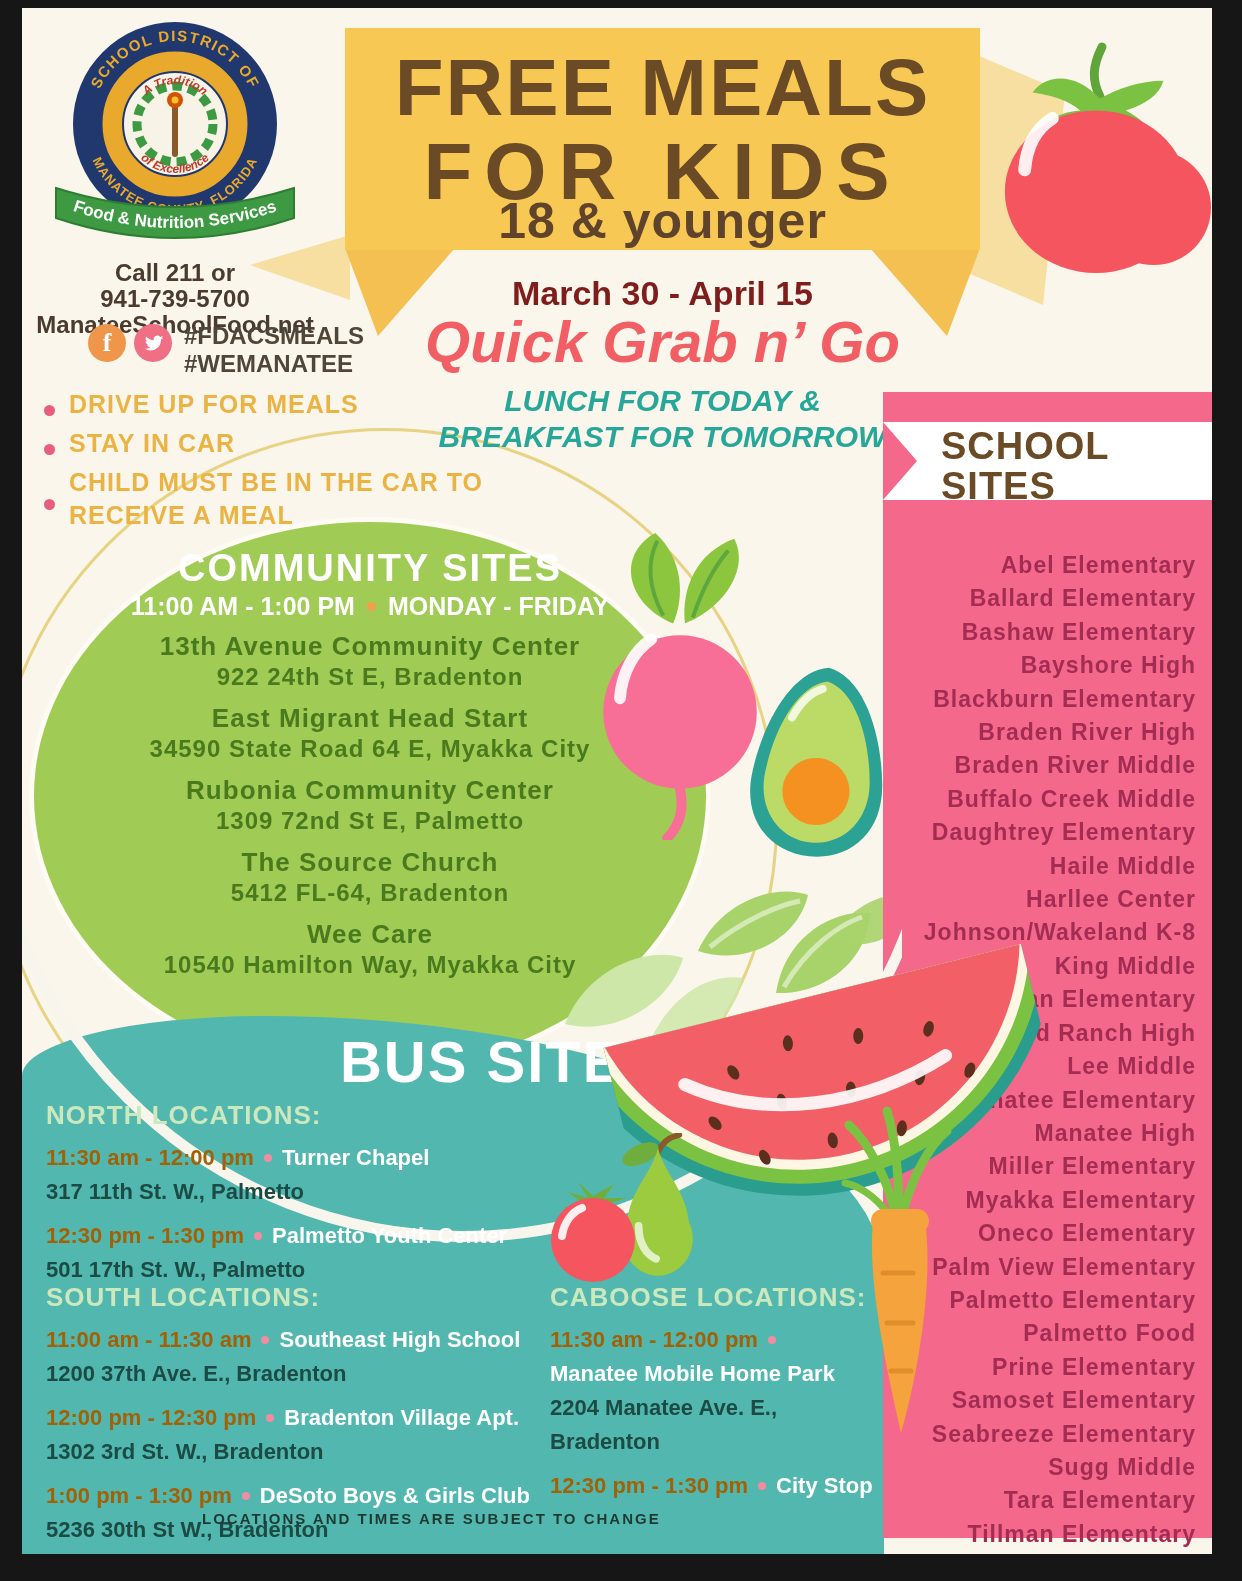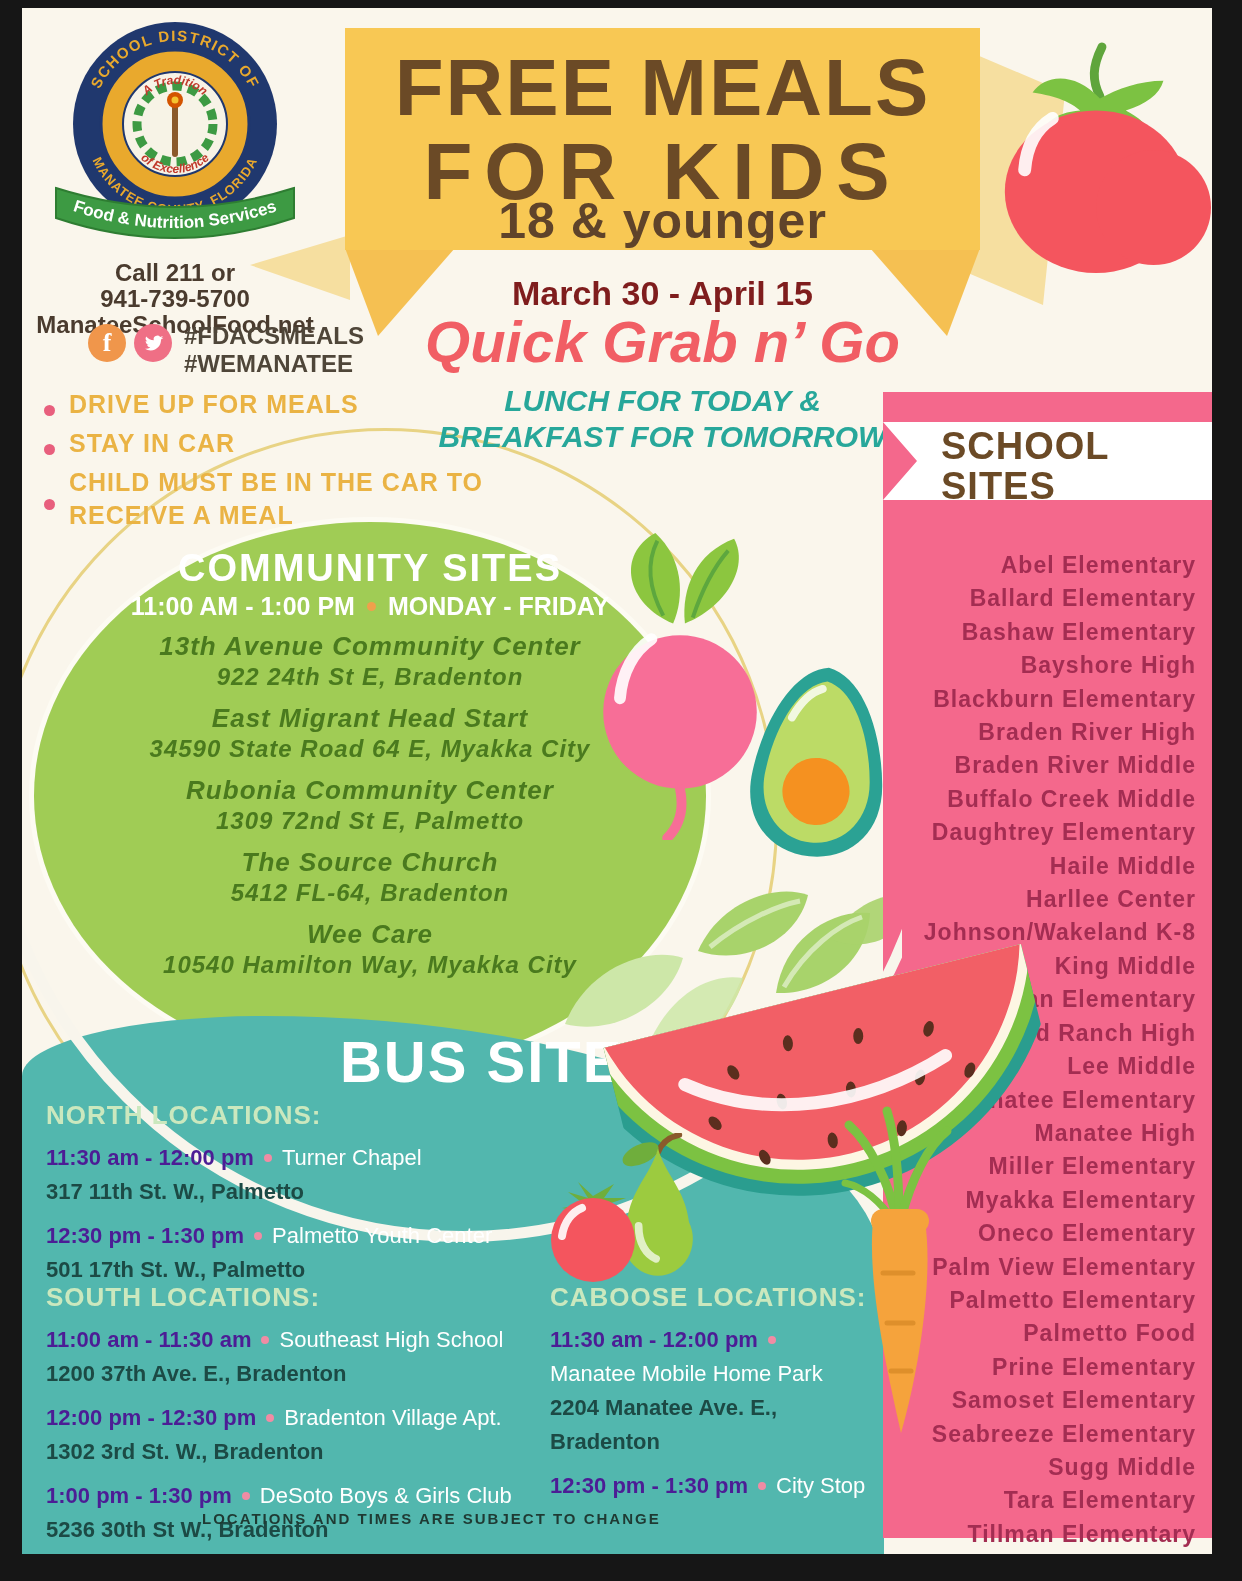--- a/index.html
+++ b/index.html
@@ -30,35 +30,35 @@
   .rule{display:flex;align-items:center;margin-bottom:6px;}
   .rule-bullet{flex:0 0 11px;width:11px;height:11px;border-radius:50%;background:#E85F7D;margin:11px 14px 0 2px;}
   .rule-text{font-size:25px;font-weight:bold;color:#EAB344;letter-spacing:1px;line-height:33px;}
   
   .ring-yellow{left:-30px;top:420px;width:780px;height:780px;border:3px solid #E8D384;border-radius:50%;z-index:1;}
   .green-blob{left:12px;top:514px;width:672px;height:548px;background:#A0CC55;border-radius:50%;
               box-shadow:0 0 0 5px #FDFBF3;z-index:2;display:flex;flex-direction:column;align-items:center;padding-top:24px;box-sizing:border-box;}
   .comm-title{color:#fff;font-size:38px;font-weight:800;letter-spacing:2px;line-height:44px;}
   .comm-hours{display:flex;align-items:center;gap:12px;color:#fff;font-size:25px;font-weight:bold;margin-top:2px;margin-bottom:10px;}
   .orange-dot{width:9px;height:9px;border-radius:50%;background:#F0A04C;}
-  .comm-loc{text-align:center;margin-bottom:12px;max-width:500px;font-style:italic;}
+  .comm-loc{text-align:center;margin-bottom:12px;max-width:500px;}
   .comm-name{font-size:26px;font-weight:bold;color:#4A7A1E;letter-spacing:1px;line-height:31px;}
   .comm-addr{font-size:24px;font-weight:bold;color:#4A7A1E;letter-spacing:1px;line-height:29px;}
   
   .teal-blob{left:0;top:1008px;width:862px;height:538px;background:#52B7AE;border-radius:28% 72% 0 0 / 60px 260px;z-index:3;}
   .ring-white-clip{left:0;top:872px;width:880px;height:460px;overflow:hidden;z-index:5;pointer-events:none;}
   .ring-white{position:absolute;left:-40px;top:-600px;width:940px;height:940px;border:11px solid #F8F5EC;border-radius:50%;}
   .bus-title{left:200px;top:1020px;width:560px;text-align:center;color:#fff;font-size:58px;font-weight:800;letter-spacing:2px;z-index:6;}
   .bus-block{z-index:6;}
   .bus-header{font-size:26px;font-weight:bold;color:#CBE8BE;letter-spacing:1px;margin-bottom:10px;}
   .stop{margin-bottom:10px;}
   .stop-line1{display:flex;flex-wrap:wrap;align-items:center;column-gap:10px;line-height:34px;}
-  .stop-time{font-size:22px;font-weight:bold;color:#4c1d95;}
+  .stop-time{font-size:22px;font-weight:bold;color:#a16207;}
   .stop-dot{width:8px;height:8px;border-radius:50%;background:#F08CA4;}
-  .stop-name{font-size:22px;font-weight:normal;color:#FFFFFF;}
+  .stop-name{font-size:22px;font-weight:bold;color:#FFFFFF;}
   .stop-addr{font-size:22px;font-weight:bold;color:#1C4A45;line-height:34px;}
   .footer{left:180px;top:1502px;width:480px;font-size:15px;font-weight:bold;
           color:#1F3A33;letter-spacing:2px;z-index:6;}
   
   .pink-panel{left:861px;top:384px;width:329px;height:1146px;background:#F4688C;z-index:4;}
   .school-band{position:absolute;left:0;top:30px;width:329px;height:78px;background:#FFFFFF;
                clip-path:polygon(0 0,100% 0,100% 100%,0 100%,34px 50%);
                padding:4px 0 10px 58px;box-sizing:border-box;}
   .school-band-title{font-size:38px;font-weight:800;color:#6B4A26;line-height:40px;letter-spacing:1px;}
   .school-band-sub{font-size:25px;font-weight:800;color:#6B4A26;line-height:27px;}

